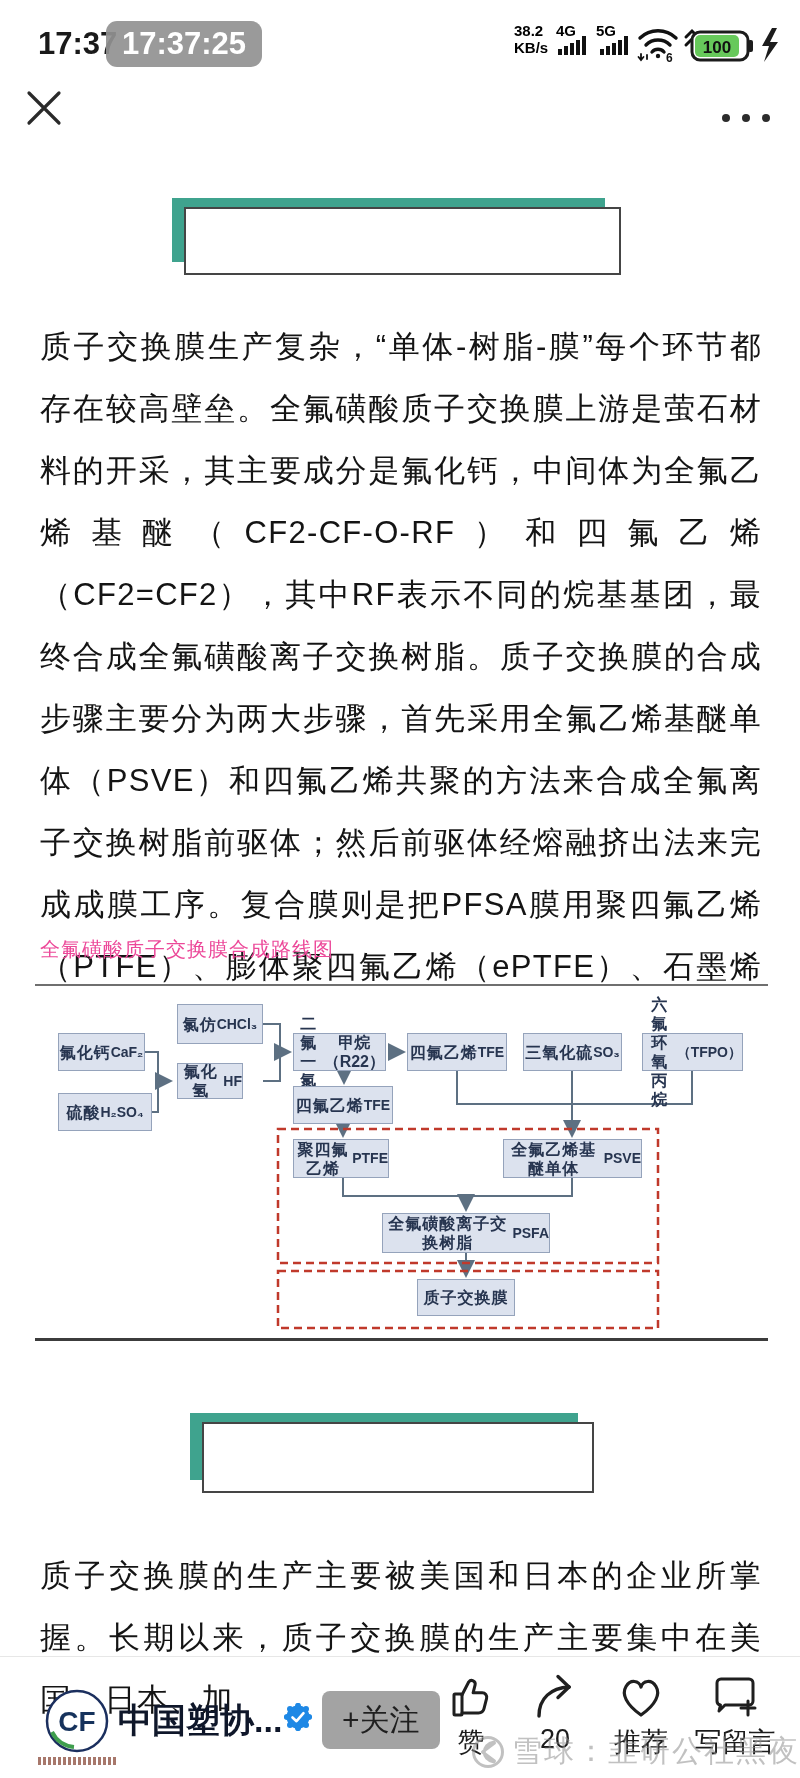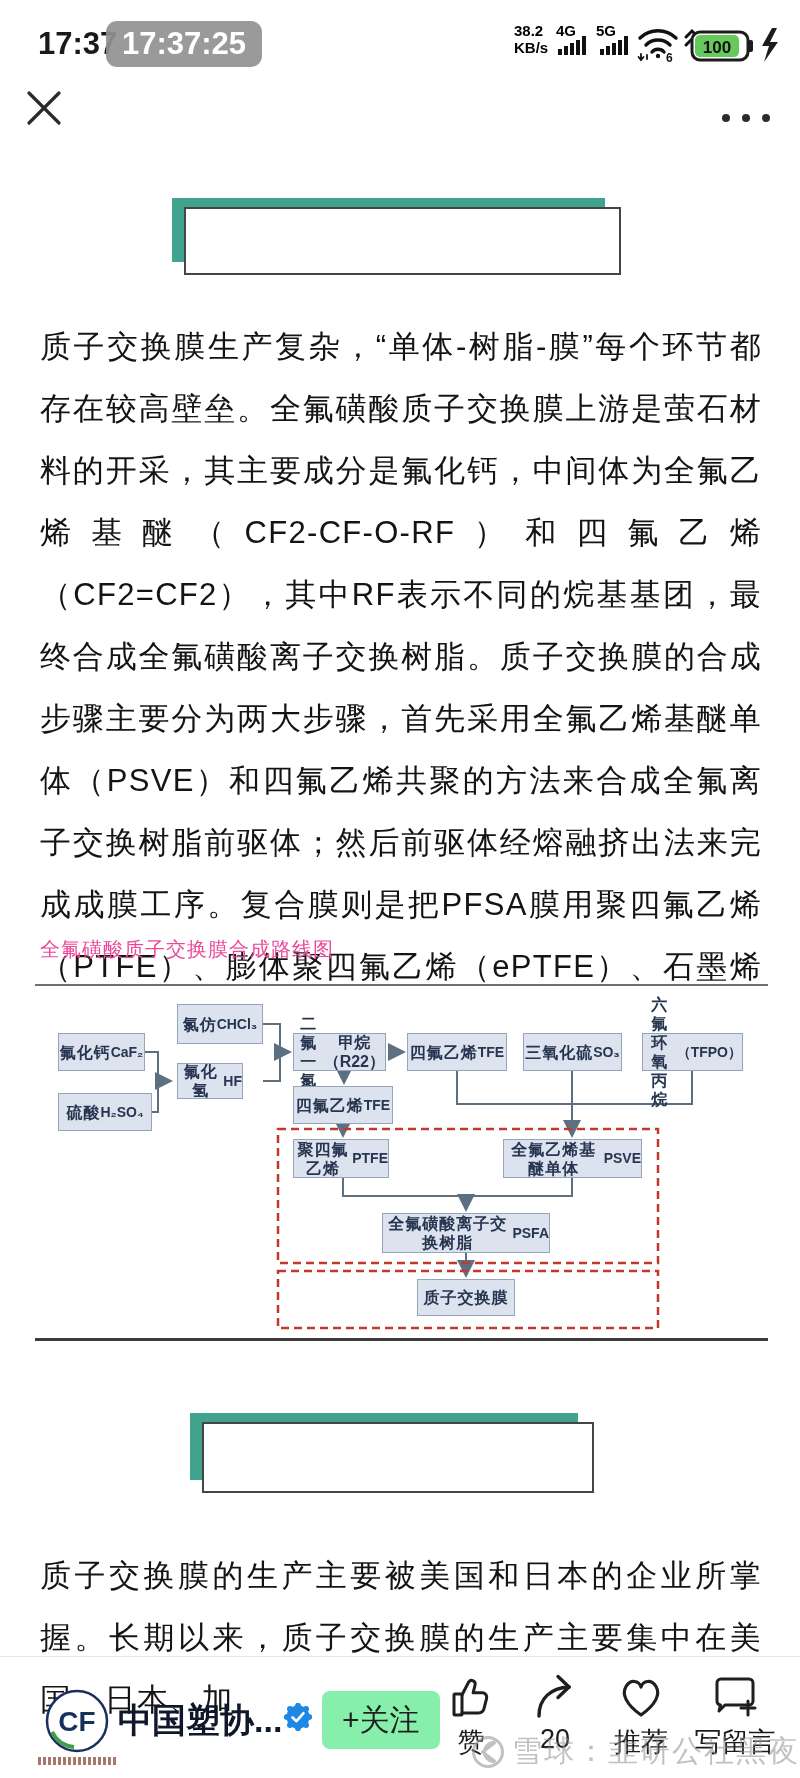--- a/index.html
+++ b/index.html
@@ -38,21 +38,21 @@
   .dbox .fm{font-size:14px;line-height:17px;letter-spacing:0}
   .dbox .fm.big{font-size:16px;line-height:19px}
   
   .footer-divider{position:absolute;left:0;top:1656px;width:800px;height:1px;background:#e7e7e7}
   .avatar{position:absolute;left:44px;top:1688px;width:66px;height:66px;cursor:pointer}
   .avatar-caption{position:absolute;left:38px;top:1757px;width:78px;height:8px;opacity:.75;
      background:repeating-linear-gradient(90deg,#8a4a3a 0 3px,rgba(0,0,0,0) 3px 5px)}
   .acct-name{position:absolute;left:118px;top:1698px;font-size:34px;font-weight:600;color:#0f172a;cursor:pointer}
   .badge{position:absolute;left:284px;top:1703px;width:28px;height:28px}
   .follow-btn{position:absolute;left:322px;top:1691px;height:58px;line-height:58px;padding:0 20px;
-              background:#86efac;border-radius:8px;font-size:30px;color:#1f1f1f;cursor:pointer}
+              background:#a3a3a3;border-radius:8px;font-size:30px;color:#1f1f1f;cursor:pointer}
   .action{position:absolute;top:1672px;display:flex;flex-direction:column;align-items:center;cursor:pointer}
   .action .lbl{font-size:27px;color:#1c1c1c;margin-top:2px;white-space:nowrap}
   .act-like{left:440px;width:62px}
   .act-share{left:524px;width:62px}
   .act-rec{left:608px;width:66px}
   .act-comment{left:688px;width:94px}
   .watermark{position:absolute;left:470px;top:1731px;display:flex;align-items:center;gap:6px;
              color:#8f8f8f;opacity:.55;font-size:30px;letter-spacing:2px;z-index:6;white-space:nowrap}
 </style>
 </head>

